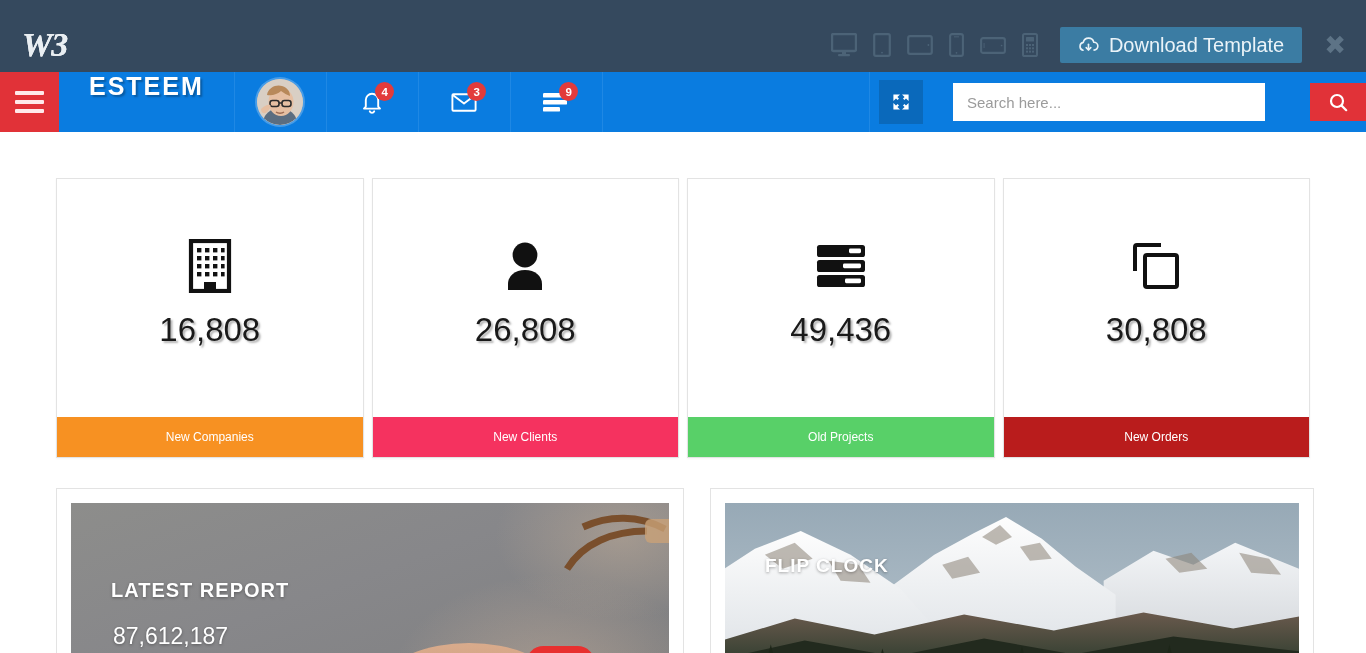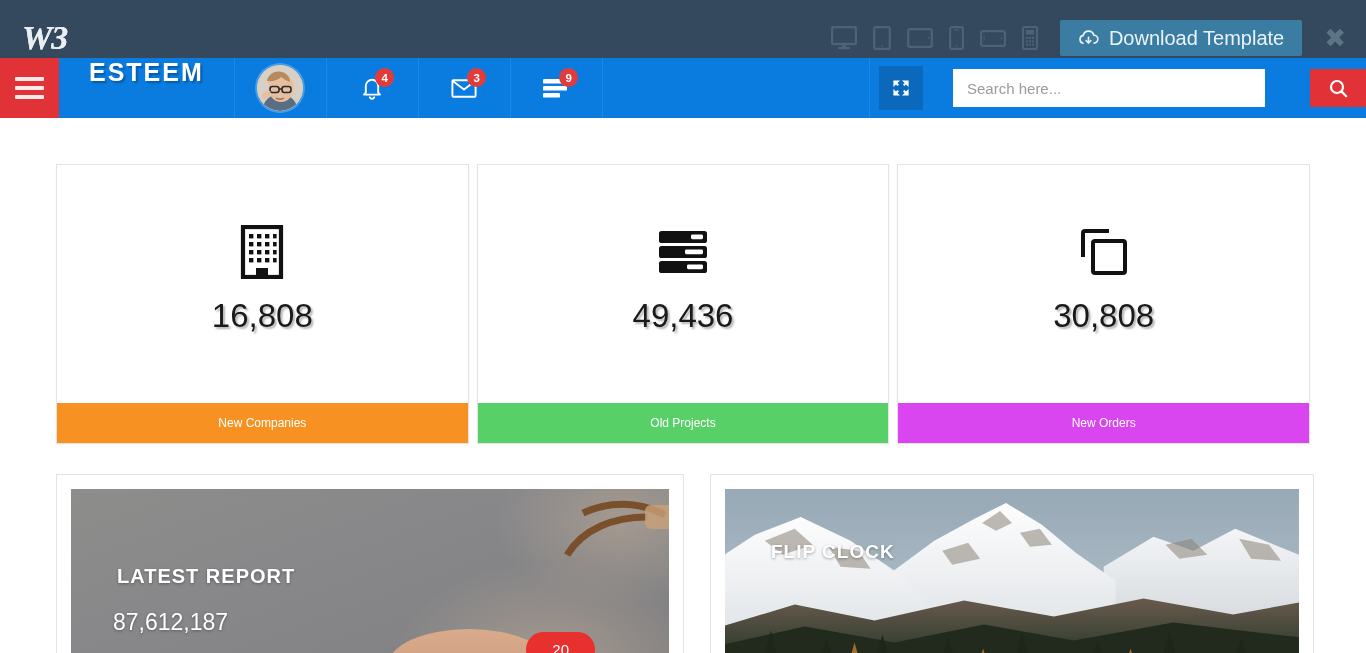--- a/index.html
+++ b/index.html
@@ -7,21 +7,21 @@
   html, body {
     width: 1366px; height: 653px;
     overflow: hidden;
     background: #ffffff;
     font-family: "Liberation Sans", sans-serif;
   }
 
   
   .topbar {
     position: relative;
-    height: 58px;
+    height: 72px;
     background: #35495e;
     display: flex;
     align-items: center;
     padding: 18px 12px 0 22px;
   }
   .w3-logo {
     font-family: "Liberation Serif", serif;
     font-size: 34px;
     font-weight: bold;
     color: #e9eef2;
@@ -250,21 +250,21 @@
   .panel.clock  { flex: 0 0 604px; height: 210px; }
 
   .media {
     position: relative;
     width: 100%;
     height: 100%;
     overflow: hidden;
   }
   .media-overlay-text {
     position: absolute;
-    left: 46px;
+    left: 40px;
     color: #fff;
     font-weight: bold;
     letter-spacing: 1px;
     text-shadow: 0 1px 3px rgba(0,0,0,.35);
   }
   .report .title { top: 76px; font-size: 20px; }
   .report .figure {
     position: absolute;
     left: 42px; top: 120px;
     color: #fff;
@@ -499,20 +499,32 @@
                 <rect x="34" y="33" width="3.6" height="4.4"></rect>
               <rect x="17" y="43" width="12" height="9"></rect>
             </g>
           </svg>
         </div>
         <div class="stat-number">16,808</div>
       </div>
       <div class="stat-foot" style="background:#f79122">New Companies</div>
     </div>
 
+    <div class="stat-card">
+      <div class="stat-body">
+        <div class="stat-icon">
+          <svg width="46" height="54" viewBox="0 0 46 54" fill="#111">
+            <circle cx="23" cy="16" r="12.4"></circle>
+            <path d="M23 31c-10 0-17 6-17 14v6h34v-6c0-8-7-14-17-14z"></path>
+          </svg>
+        </div>
+        <div class="stat-number">26,808</div>
+      </div>
+      <div class="stat-foot" style="background:#f5325f">New Clients</div>
+    </div>
 
 
     <div class="stat-card">
       <div class="stat-body">
         <div class="stat-icon">
           <svg width="52" height="46" viewBox="0 0 52 46">
             <rect x="2" y="2" width="48" height="12" rx="2.6" fill="#111"></rect>
             <rect x="2" y="17" width="48" height="12" rx="2.6" fill="#111"></rect>
             <rect x="2" y="32" width="48" height="12" rx="2.6" fill="#111"></rect>
             <rect x="34" y="5.6" width="12" height="4.6" rx="1.4" fill="#fff"></rect>
@@ -528,21 +540,21 @@
     <div class="stat-card">
       <div class="stat-body">
         <div class="stat-icon">
           <svg width="50" height="50" viewBox="0 0 50 50" fill="none" stroke="#111" stroke-width="4" stroke-linejoin="round">
             <path d="M4 30V6a2 2 0 0 1 2-2h24"></path>
             <path d="M16 46h28a2 2 0 0 0 2-2V16a2 2 0 0 0-2-2H16a2 2 0 0 0-2 2v28a2 2 0 0 0 2 2z" fill="#fff"></path>
           </svg>
         </div>
         <div class="stat-number">30,808</div>
       </div>
-      <div class="stat-foot" style="background:#d946ef">New Orders</div>
+      <div class="stat-foot" style="background:#b91c1c">New Orders</div>
     </div>
 
   </div>
 
   <div class="bottom-row">
 
     <div class="panel report">
       <div class="media">
         <div class="photo-report">
           <svg class="glasses" viewBox="0 0 120 78">

